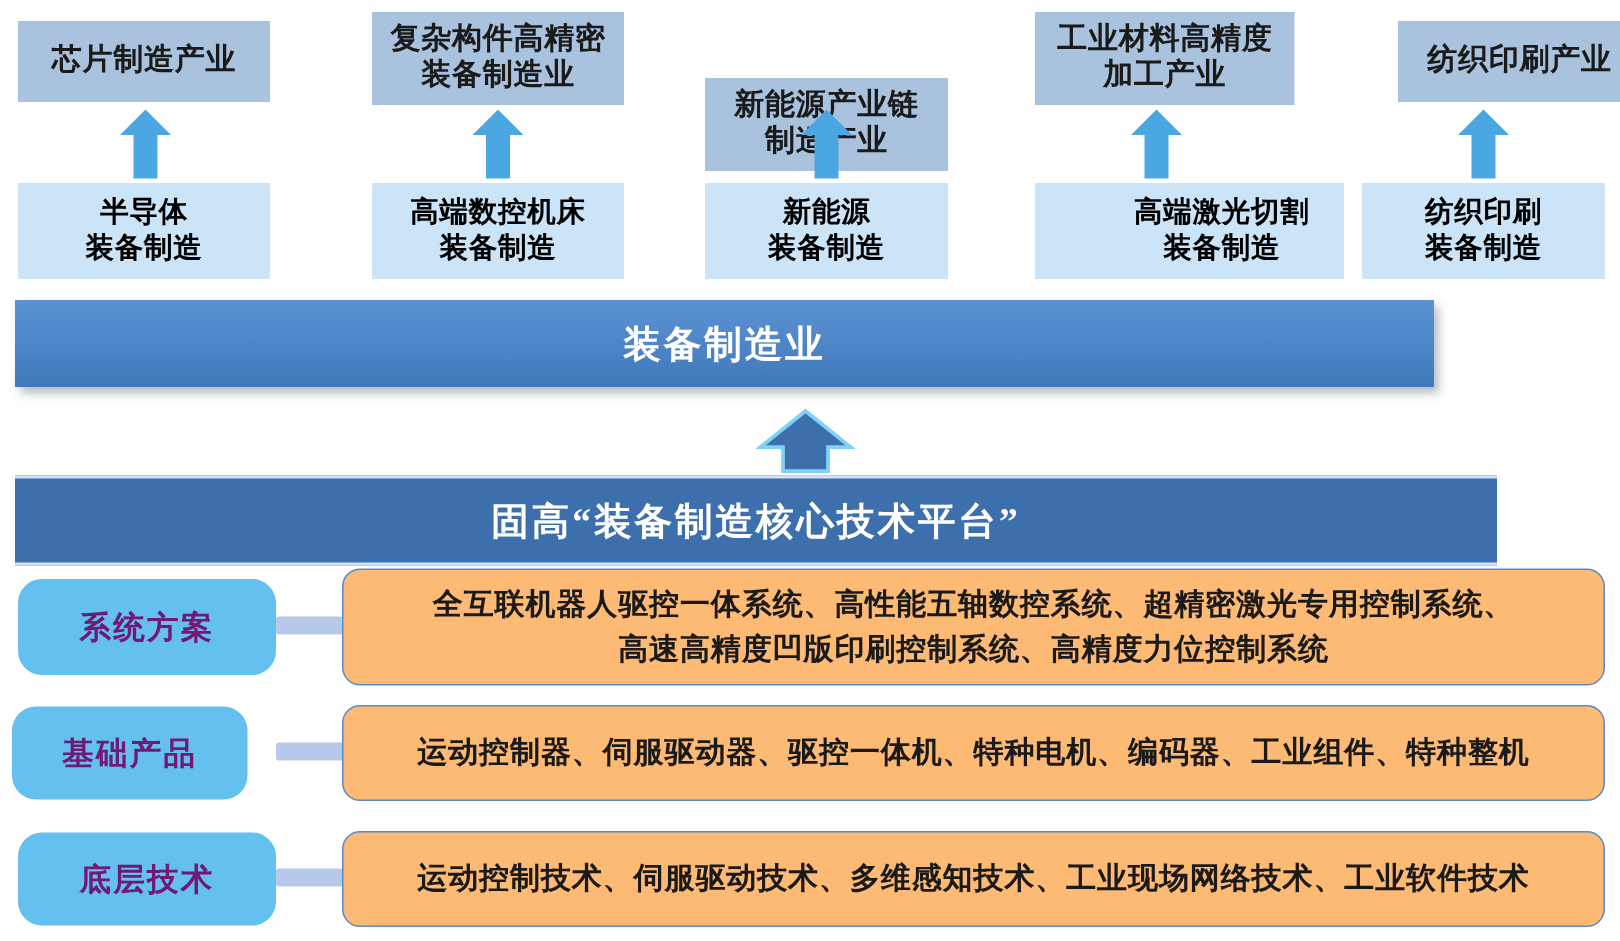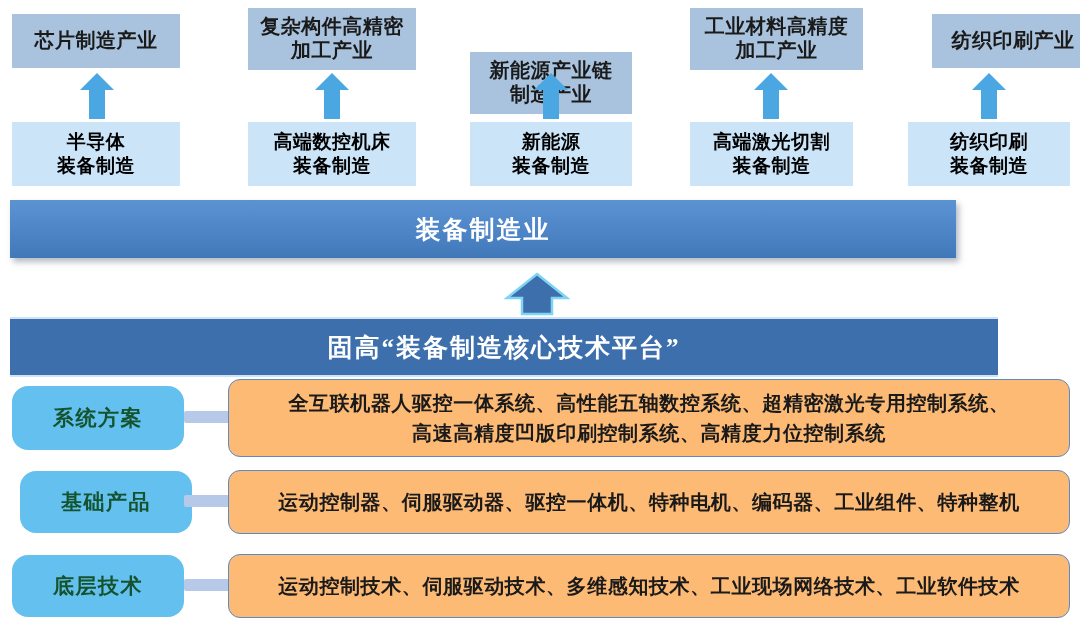--- a/index.html
+++ b/index.html
@@ -64,21 +64,21 @@
   }
   .mid-arrow{position:absolute;}
   .mid-arrow svg{display:block;}
 
   
   .pill{
     position:absolute;
     background:#63c0ef;
     border-radius:16px;
     display:flex;align-items:center;justify-content:center;
-    color:#14532d;
+    color:#701a75;
     font-size:21px;
     font-weight:700;
     letter-spacing:1.5px;
   }
   .connector{
     position:absolute;
     background:#b6c9e8;
     border-radius:2px;
   }
   .desc-box{
@@ -98,21 +98,21 @@
     white-space:pre-line;
   }
 </style>
 </head>
 <body>
 
 <div id="canvas">
 
   <div class="ind-box" style="left:12px;top:14px;width:168px;height:54px;">芯片制造产业</div>
   <div class="ind-box" style="left:248px;top:8px;width:168px;height:62px;">复杂构件高精密
-加工产业</div>
+装备制造业</div>
   <div class="ind-box" style="left:470px;top:8px;width:162px;height:62px;margin-top:44px;">新能源产业链
 制造产业</div>
   <div class="ind-box" style="left:690px;top:8px;width:173px;height:62px;">工业材料高精度
 加工产业</div>
   <div class="ind-box" style="left:932px;top:14px;width:162px;height:54px;">纺织印刷产业</div>
 
   <div class="up-arrow" style="left:79px;top:72px;">
     <svg width="36" height="48" viewBox="0 0 36 48">
         <polygon points="18,1 35,18 26,18 26,47 10,47 10,18 1,18" fill="#4aa7e2"></polygon>
       </svg>
@@ -137,41 +137,41 @@
         <polygon points="18,1 35,18 26,18 26,47 10,47 10,18 1,18" fill="#4aa7e2"></polygon>
       </svg>
   </div>
 
   <div class="eq-box" style="left:12px;top:122px;width:168px;height:64px;">半导体
 装备制造</div>
   <div class="eq-box" style="left:248px;top:122px;width:168px;height:64px;">高端数控机床
 装备制造</div>
   <div class="eq-box" style="left:470px;top:122px;width:162px;height:64px;">新能源
 装备制造</div>
-  <div class="eq-box" style="left:690px;top:122px;width:163px;height:64px;">高端激光切割
+  <div class="eq-box" style="left:690px;top:122px;width:163px;height:64px;padding-left:43px;">高端激光切割
 装备制造</div>
   <div class="eq-box" style="left:908px;top:122px;width:162px;height:64px;">纺织印刷
 装备制造</div>
 
   <div class="banner banner-1" style="left:10px;top:200px;width:946px;height:58px;">装备制造业</div>
 
   <div class="mid-arrow" style="left:504px;top:272px;">
     <svg width="66" height="44" viewBox="0 0 66 44">
       <polygon points="33,2 63,26 48,26 48,42 18,42 18,26 3,26" fill="#3d6fad" stroke="#7fd3f5" stroke-width="2.5"></polygon>
     </svg>
   </div>
 
   <div class="banner banner-2" style="left:10px;top:317px;width:988px;height:56px;">固高“装备制造核心技术平台”</div>
 
   <div class="pill" style="left:12px;top:386px;width:172px;height:64px;">系统方案</div>
   <div class="connector" style="left:184px;top:411px;width:48px;height:12px;"></div>
   <div class="desc-box" style="left:228px;top:379px;width:842px;height:78px;">全互联机器人驱控一体系统、高性能五轴数控系统、超精密激光专用控制系统、
 高速高精度凹版印刷控制系统、高精度力位控制系统</div>
 
-  <div class="pill" style="left:20px;top:471px;width:172px;height:62px;">基础产品</div>
+  <div class="pill" style="left:8px;top:471px;width:157px;height:62px;">基础产品</div>
   <div class="connector" style="left:184px;top:495px;width:48px;height:12px;"></div>
   <div class="desc-box" style="left:228px;top:470px;width:842px;height:64px;">运动控制器、伺服驱动器、驱控一体机、特种电机、编码器、工业组件、特种整机</div>
 
   <div class="pill" style="left:12px;top:555px;width:172px;height:62px;">底层技术</div>
   <div class="connector" style="left:184px;top:579px;width:48px;height:12px;"></div>
   <div class="desc-box" style="left:228px;top:554px;width:842px;height:64px;">运动控制技术、伺服驱动技术、多维感知技术、工业现场网络技术、工业软件技术</div>
 
 </div>
 
 </body></html>

